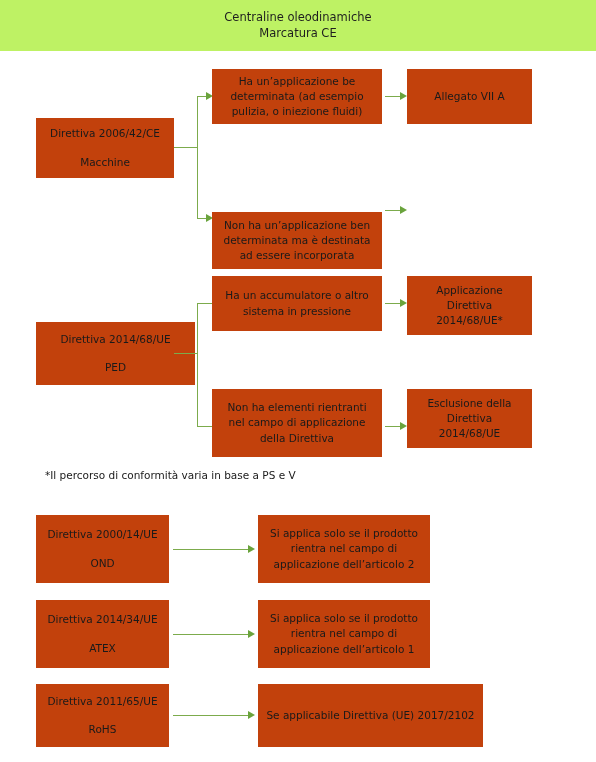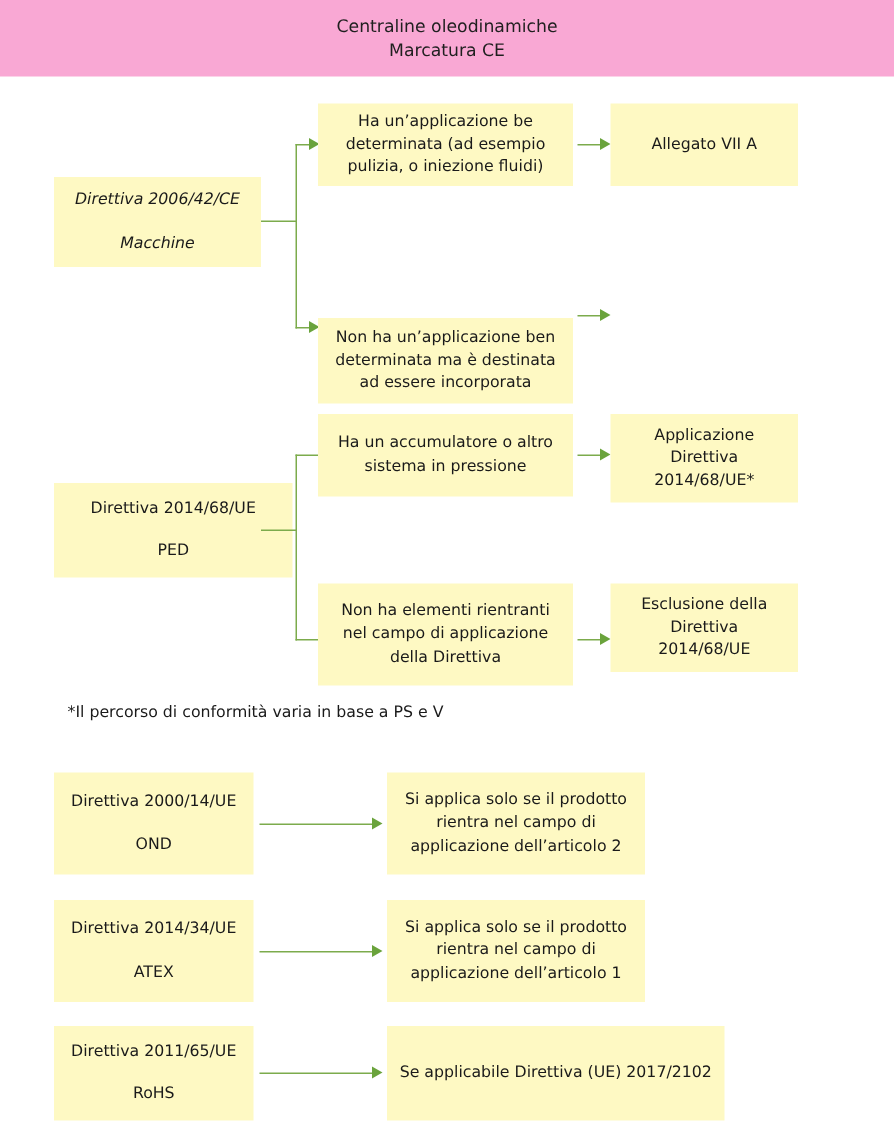--- a/index.html
+++ b/index.html
@@ -23,38 +23,38 @@
     height: 762px;
   }
 
   
   .header-band {
     position: absolute;
     left: 0;
     top: 0;
     width: 596px;
     height: 51px;
-    background: #f9a8d4;
+    background: #bef264;
     display: flex;
     flex-direction: column;
     align-items: center;
     justify-content: center;
     line-height: 1.35;
   }
   .header-line {
     font-size: 11.5px;
     color: #1f1f1f;
     text-align: center;
     white-space: nowrap;
   }
 
   
   .box {
     position: absolute;
-    background: #fef9c3;
+    background: #c2410c;
     box-sizing: border-box;
     display: flex;
     flex-direction: column;
     align-items: center;
     justify-content: center;
     text-align: center;
     font-size: 10.5px;
     line-height: 1.45;
     color: #1a1a1a;
     padding: 2px 7px;
@@ -96,21 +96,21 @@
 </head>
 <body>
 
 <div id="page">
 
   <div class="header-band">
     <div class="header-line">Centraline oleodinamiche</div>
     <div class="header-line">Marcatura CE</div>
   </div>
 
-  <div class="box directive" style="left:36px; top:118px; width:138px; height:60px;font-style:italic;">
+  <div class="box directive" style="left:36px; top:118px; width:138px; height:60px;">
     <span class="ln">Direttiva 2006/42/CE</span>
     <span class="gap"></span>
     <span class="ln">Macchine</span>
   </div>
 
   <div class="hline" style="left:174px; top:147px; width:24px;"></div>
   <div class="vline" style="left:197px; top:96px; height:123px;"></div>
   <div class="hline" style="left:197px; top:96px; width:12px;"></div>
   <div class="arrowhead" style="left:206px; top:92px;"></div>
   <div class="hline" style="left:197px; top:218px; width:12px;"></div>

